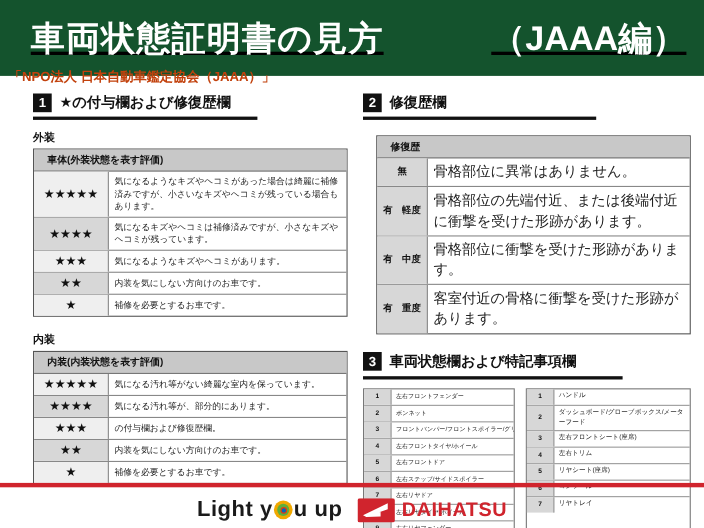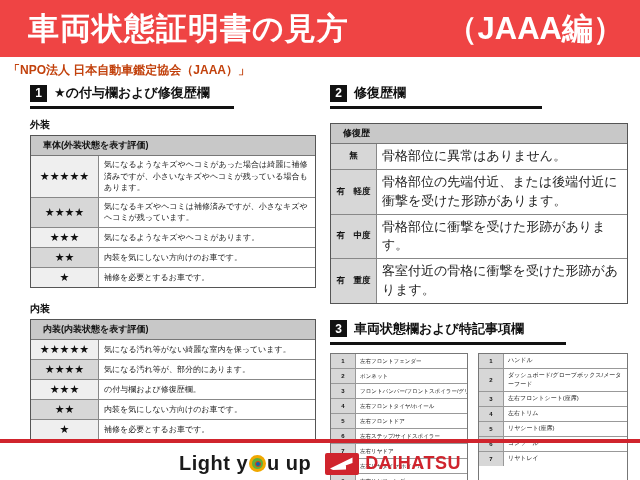--- a/index.html
+++ b/index.html
@@ -1,22 +1,22 @@
 <!DOCTYPE html>
 <html><head>
 <meta charset="utf-8">
 <style>
   * { margin:0; padding:0; box-sizing:border-box; }
   html,body { width:640px; height:480px; }
   body { font-family:"Liberation Sans","DejaVu Sans",sans-serif; background:#fff; }
   .page { position:relative; width:640px; height:480px; background:#fff; overflow:hidden; }
 
   
-  .hdr { position:absolute; left:0; top:0; width:640px; height:57px; background:#ef4444;
-         display:flex; align-items:center; justify-content:space-between; padding:0 16px 0 28px; }
+  .hdr { position:absolute; left:0; top:0; width:640px; height:69px; background:#14532d;
+         display:flex; align-items:center; justify-content:space-between; padding:0 16px 0 28px;text-decoration:underline; }
   .hdr-title { color:#fff; font-size:31px; font-weight:bold; letter-spacing:1px; }
   .hdr-edition { color:#fff; font-size:31px; font-weight:bold; }
 
   .npo { position:absolute; left:8px; top:62px; font-size:12px; font-weight:bold; color:#c2410c; }
 
   
   .col-left  { position:absolute; left:30px;  top:84px; width:286px; }
   .col-right { position:absolute; left:330px; top:84px; width:298px; }
 
   
@@ -37,21 +37,21 @@
             padding:3px 0 3px 12px; border-bottom:1px solid #777; }
   .t-row { display:flex; border-bottom:1px solid #888; }
   .t-row:last-child { border-bottom:none; }
   .cell-stars { flex:0 0 68px; display:flex; align-items:center; justify-content:center;
                 font-size:11px; letter-spacing:0px; color:#111; border-right:1px solid #888; padding:3px 0; }
   .star-tbl > .t-row:nth-child(even) .cell-stars { background:#efefef; }
   .star-tbl > .t-row:nth-child(odd)  .cell-stars { background:#d7d7d7; }
   .cell-desc { flex:1; font-size:8px; color:#222; padding:3px 5px; line-height:1.45; display:flex; align-items:center; }
 
   
-  .rep-tbl { margin-top:14px; }
+  .rep-tbl { margin-top:14px;margin-left:12px; }
   .cell-label { flex:0 0 46px; background:#d7d7d7; font-size:8.5px; font-weight:bold; color:#111;
                 display:flex; align-items:center; justify-content:center; border-right:1px solid #888; padding:4px 2px; }
   .rep-tbl .cell-desc { font-size:13px; }
 
   
   .parts-wrap { display:flex; gap:10px; margin-top:8px; }
   .parts-tbl { border:1px solid #777; }
   .parts-tbl.pl { width:138px; }
   .parts-tbl.pr { width:150px; }
   .p-row { display:flex; border-bottom:1px solid #999; }

